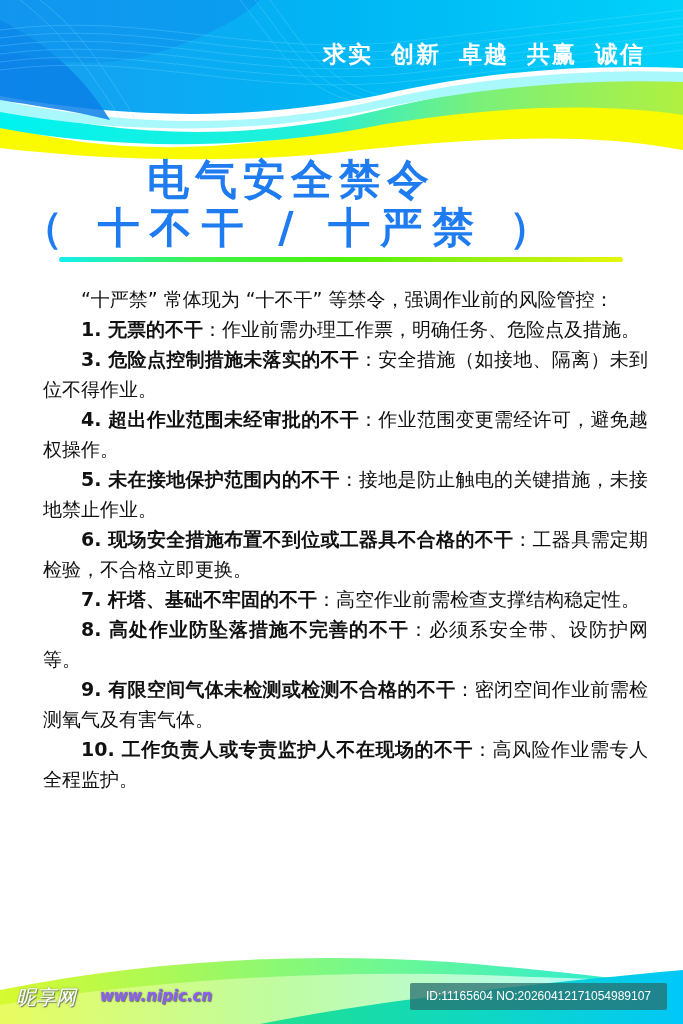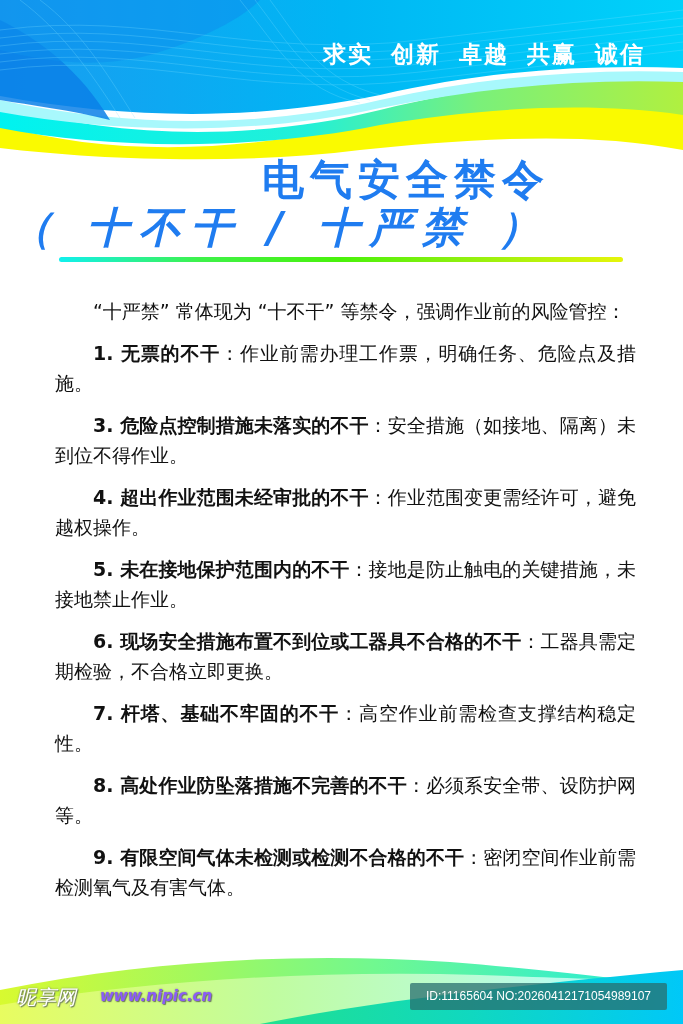--- a/index.html
+++ b/index.html
@@ -9,35 +9,35 @@
       font-family: "DejaVu Sans", "Liberation Sans", sans-serif;
     }
     .banner { position: absolute; left: 0; top: 0; width: 683px; height: 160px; }
     .slogan {
       position: absolute; right: 38px; top: 39px;
       color: #ffffff; font-weight: bold; font-size: 23px; letter-spacing: 2px;
       white-space: nowrap;
     }
     .slogan span { margin-left: 8px; }
     .title {
-      position: absolute; left: 0; width: 550px; text-align: right;
-      color: #1f7cf0; font-weight: bold; letter-spacing: 6px;
+      position: absolute; left: 0; width: 550px; text-align: center;
+      color: #1f7cf0; font-weight: bold; letter-spacing: 6px; padding-left: 16px;
     }
     .title-1 { top: 152px; font-size: 42px; }
-    .title-2 { top: 200px; font-size: 42px; letter-spacing: 10px; font-style: italic; }
+    .title-2 { top: 200px; font-size: 42px; letter-spacing: 10px; }
     .divider {
       position: absolute; left: 59px; top: 257px; width: 564px; height: 5px;
       border-radius: 3px;
       background: linear-gradient(90deg, #11f0ee 0%, #3ef24a 25%, #4af20a 50%, #8af00e 70%, #e6f50a 100%);
     }
     .content {
       position: absolute; left: 43px; top: 284px; width: 605px;
       color: #111111; font-size: 19px; line-height: 30px;
     }
-    .para { margin: 12px; text-indent: 2em; text-align: justify; }
+    .para { margin: 0; text-indent: 2em; text-align: justify; }
     .para b { font-weight: bold; }
     .footer { position: absolute; left: 0; top: 940px; width: 683px; height: 84px; }
     .watermark-logo {
       position: absolute; left: 16px; top: 984px;
       color: #ffffff; font-weight: normal; font-style: italic; font-size: 20px;
       text-shadow: 0 0 2px #7d8a6a, 1px 1px 1px #6a7a5a;
     }
     .watermark-url {
       position: absolute; left: 100px; top: 987px;
       color: #8b5cf6; font-weight: bold; font-style: italic; font-size: 15px;
@@ -111,20 +111,21 @@
   <p class="para">“十严禁” 常体现为 “十不干” 等禁令，强调作业前的风险管控：</p>
 
   <p class="para"><b>1. 无票的不干</b><span>：作业前需办理工作票，明确任务、危险点及措施。</span></p>
   <p class="para"><b>3. 危险点控制措施未落实的不干</b><span>：安全措施（如接地、隔离）未到位不得作业。</span></p>
   <p class="para"><b>4. 超出作业范围未经审批的不干</b><span>：作业范围变更需经许可，避免越权操作。</span></p>
   <p class="para"><b>5. 未在接地保护范围内的不干</b><span>：接地是防止触电的关键措施，未接地禁止作业。</span></p>
   <p class="para"><b>6. 现场安全措施布置不到位或工器具不合格的不干</b><span>：工器具需定期检验，不合格立即更换。</span></p>
   <p class="para"><b>7. 杆塔、基础不牢固的不干</b><span>：高空作业前需检查支撑结构稳定性。</span></p>
   <p class="para"><b>8. 高处作业防坠落措施不完善的不干</b><span>：必须系安全带、设防护网等。</span></p>
   <p class="para"><b>9. 有限空间气体未检测或检测不合格的不干</b><span>：密闭空间作业前需检测氧气及有害气体。</span></p>
+  <p class="para"><b>10. 工作负责人或专责监护人不在现场的不干</b><span>：高风险作业需专人全程监护。</span></p>
 </div>
 
 <svg class="footer" viewBox="0 0 683 84" preserveAspectRatio="none">
   <defs>
     <linearGradient id="footGrad" x1="0" y1="0" x2="1" y2="0">
       <stop offset="0" stop-color="#d8fa30"></stop>
       <stop offset="0.3" stop-color="#a0f860"></stop>
       <stop offset="0.55" stop-color="#70f890"></stop>
       <stop offset="0.8" stop-color="#40f0c0"></stop>
       <stop offset="1" stop-color="#20e8d8"></stop>

